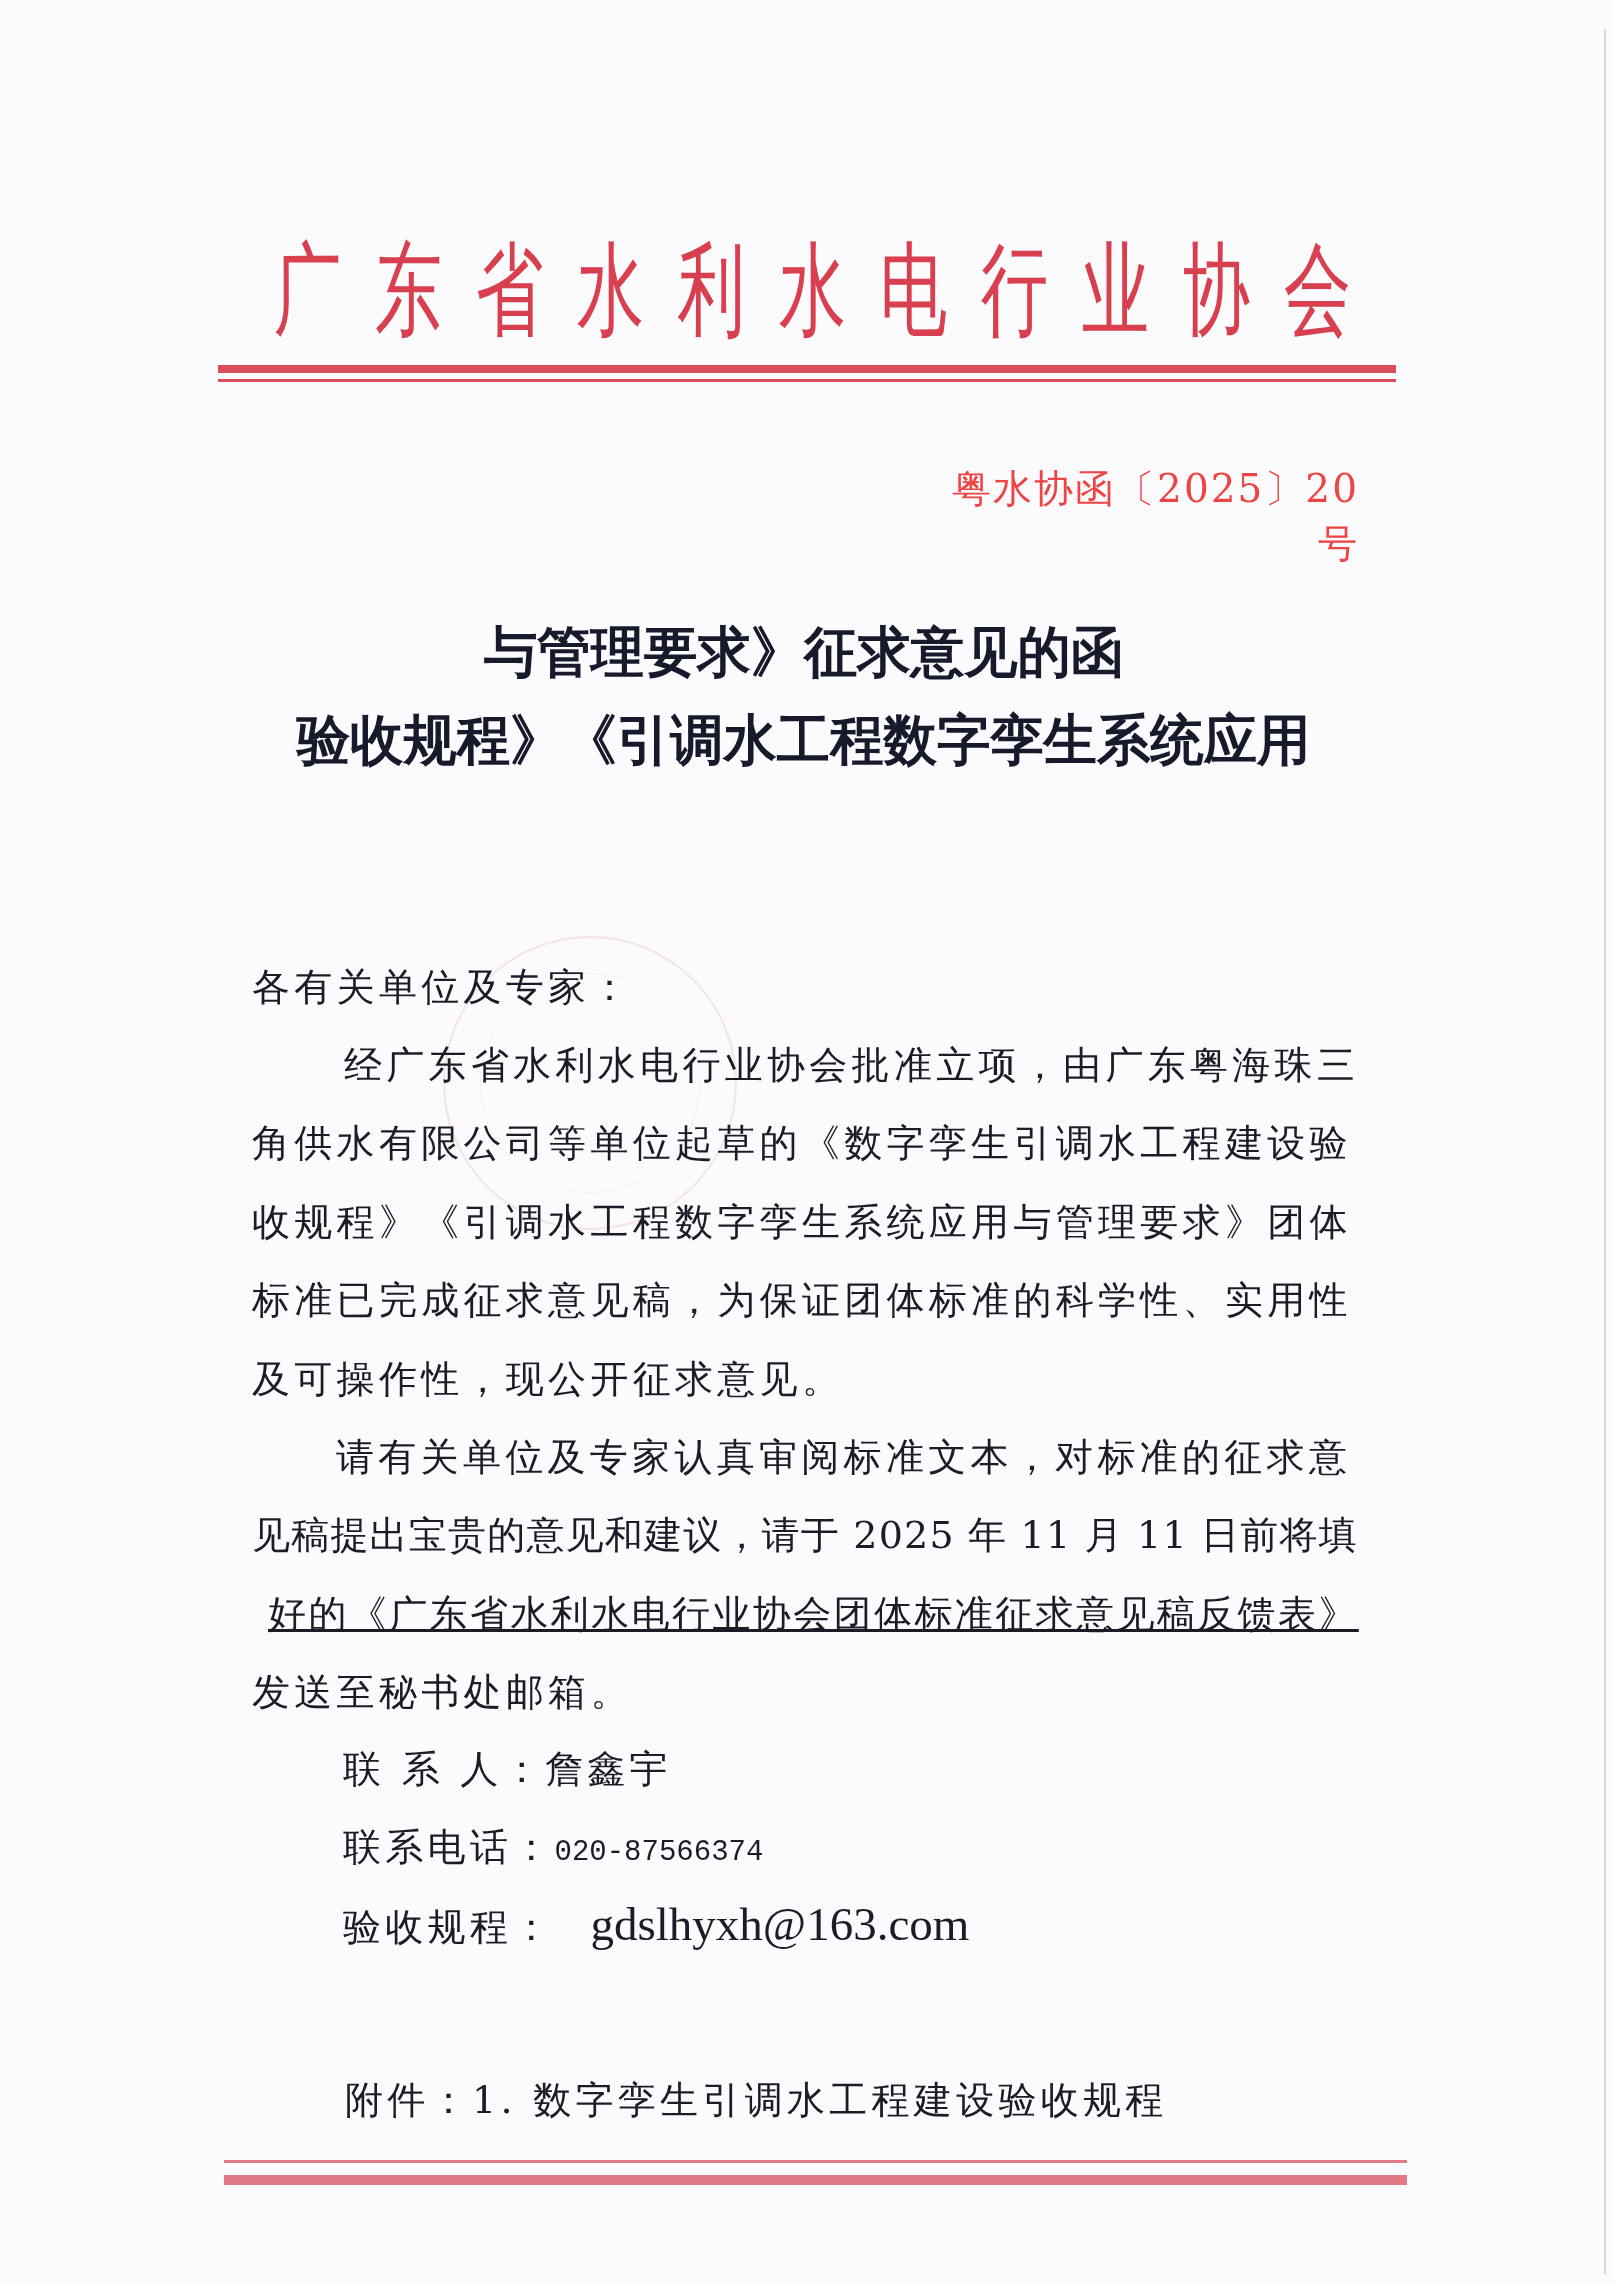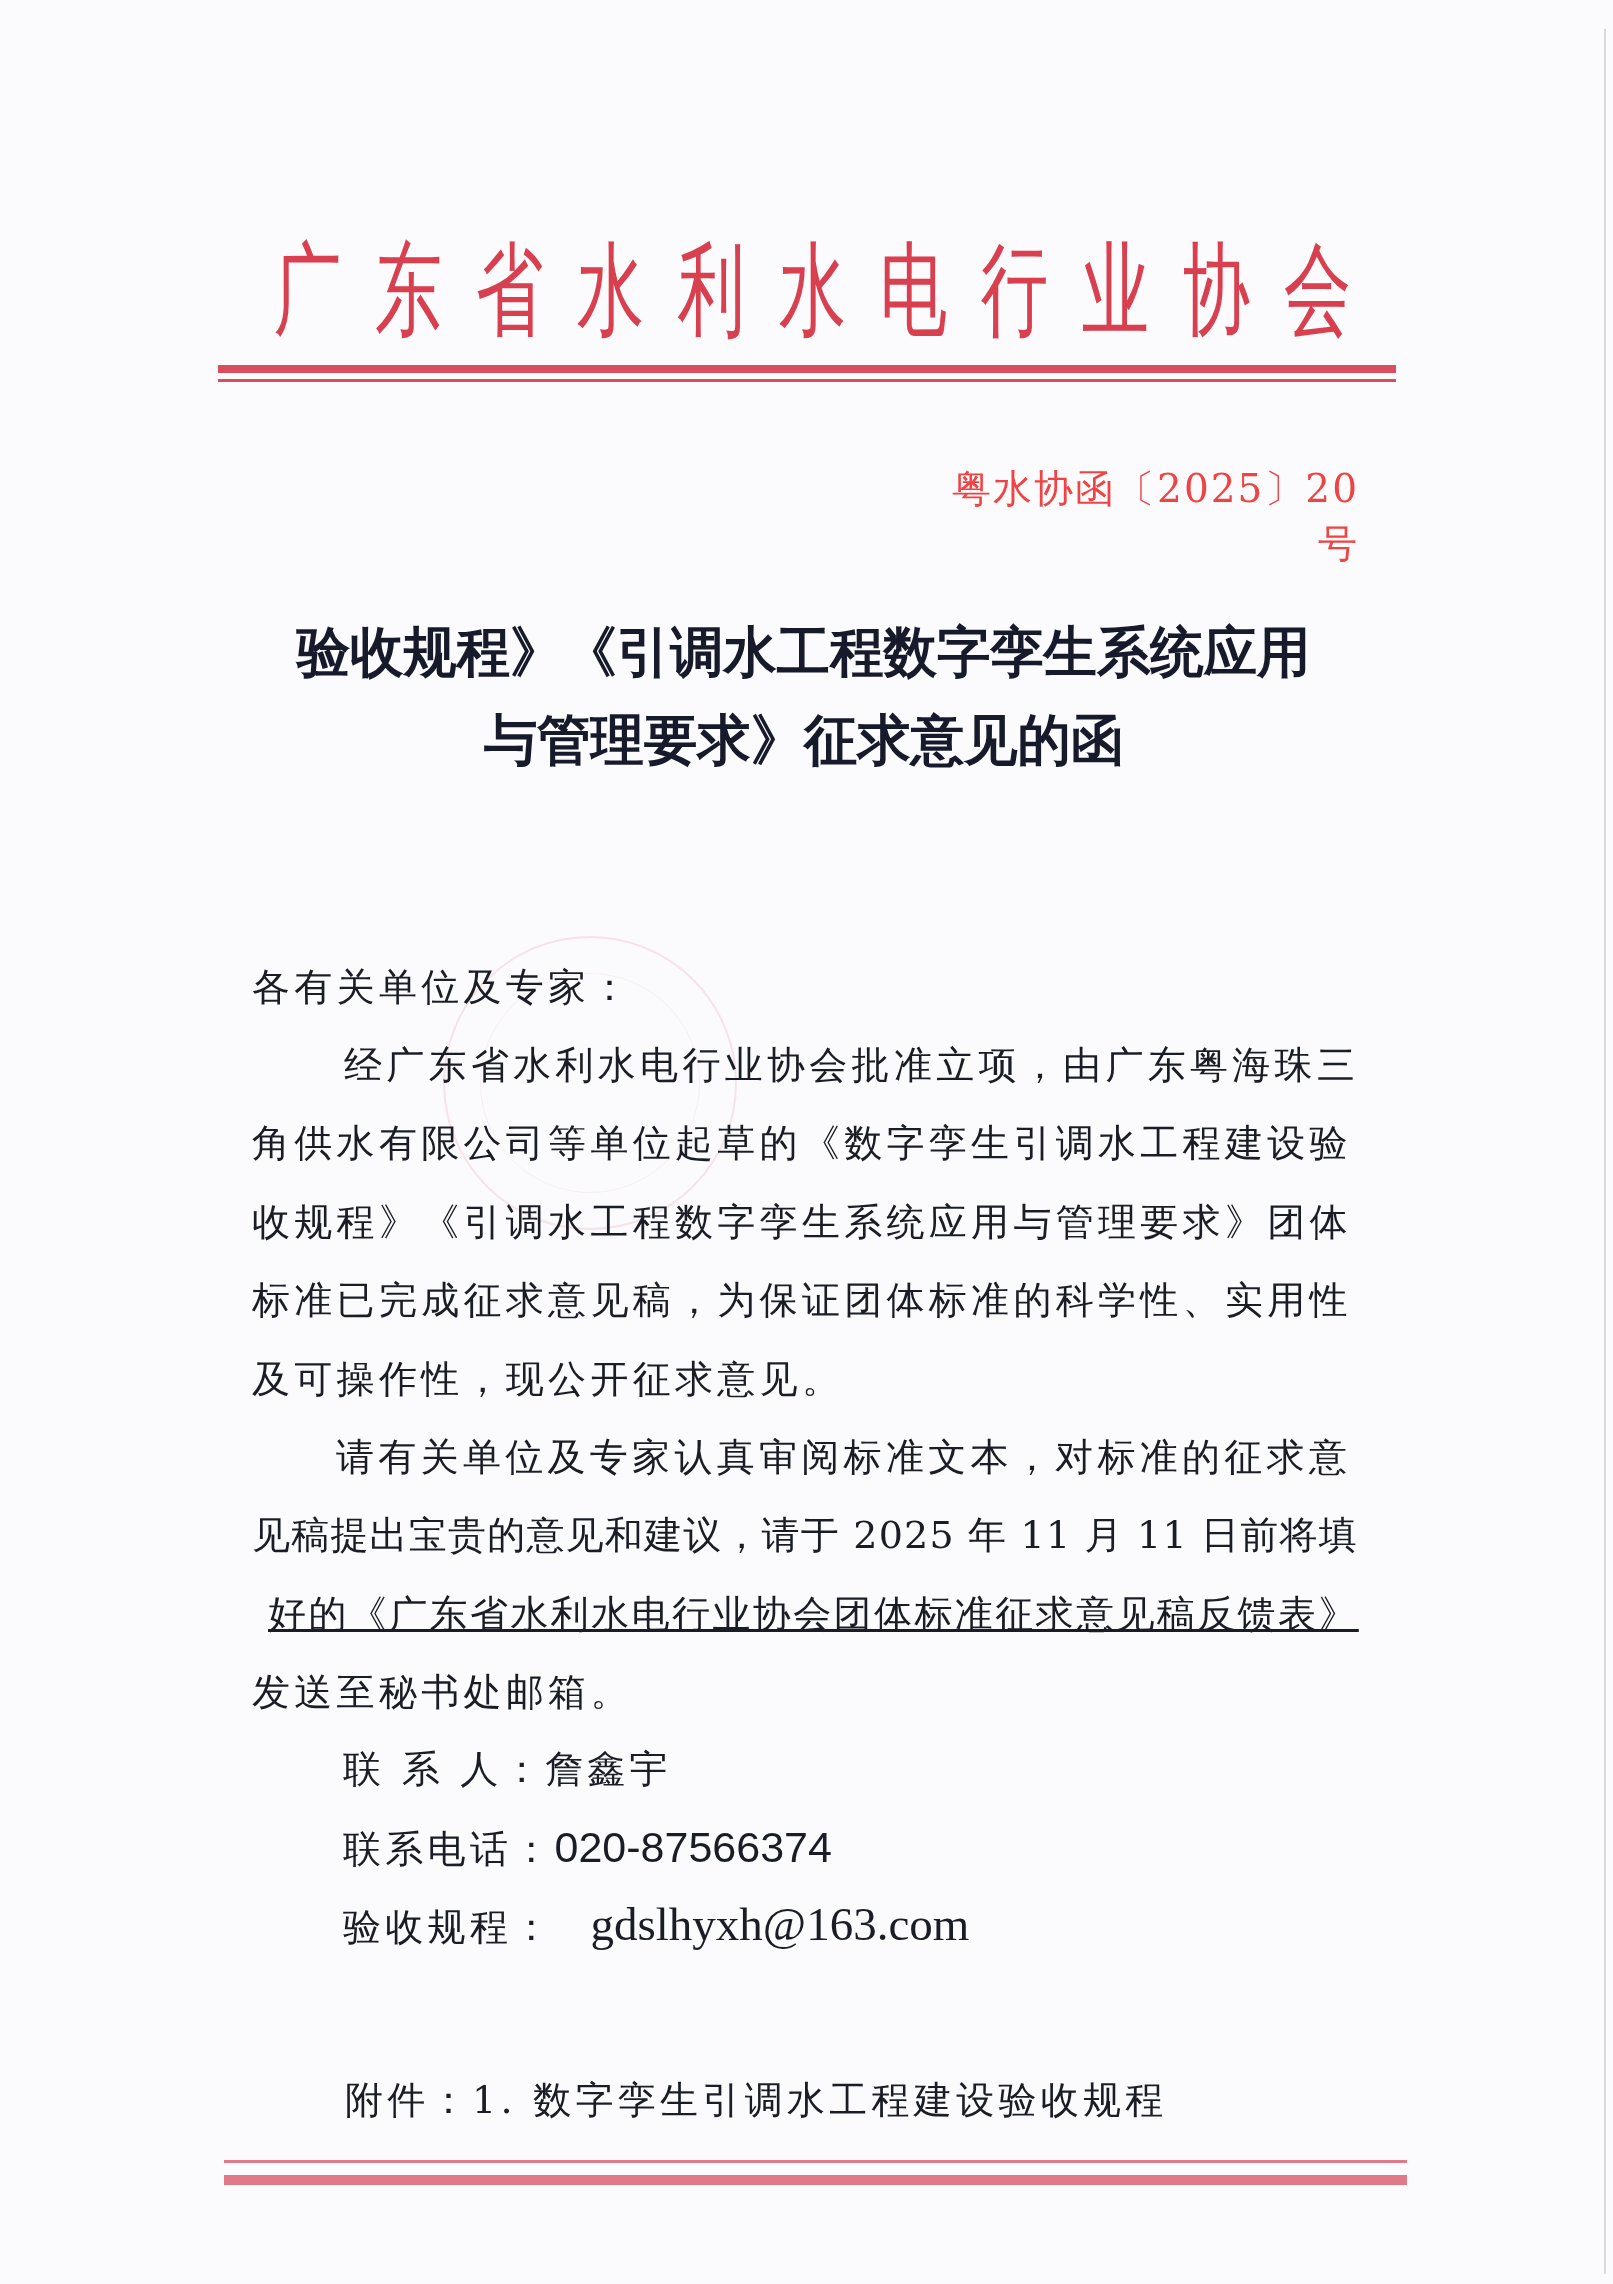--- a/index.html
+++ b/index.html
@@ -74,22 +74,22 @@
   <span>业</span>
   <span>协</span>
   <span>会</span>
 </div>
 <div class="rule top-thick"></div>
 <div class="rule top-thin"></div>
 
 <div class="doc-number">粤水协函〔2025〕20号</div>
 
 <div class="title">
+  <div class="tline"><span>与管理要求》征求意见的函</span></div>
   <div class="tline"><span>验收规程》《引调水工程数字孪生系统应用</span></div>
-  <div class="tline"><span>与管理要求》征求意见的函</span></div>
 </div>
 
 <div class="stamp"></div>
 
 <div class="line" style="left:252px; top:963px;">各有关单位及专家：</div>
 
 <div class="line" style="left:336px; top:1041px; width:1029px;margin-left:8px;">经广东省水利水电行业协会批准立项，由广东粤海珠三</div>
 <div class="line" style="left:252px; top:1119px; width:1113px;">角供水有限公司等单位起草的《数字孪生引调水工程建设验</div>
 <div class="line" style="left:252px; top:1198px; width:1113px;">收规程》《引调水工程数字孪生系统应用与管理要求》团体</div>
 <div class="line" style="left:252px; top:1276px; width:1113px;">标准已完成征求意见稿，为保证团体标准的科学性、实用性</div>
@@ -97,21 +97,21 @@
 
 <div class="line" style="left:336px; top:1433px; width:1029px;">请有关单位及专家认真审阅标准文本，对标准的征求意</div>
 <div class="line" style="left:252px; top:1511px; width:1113px; letter-spacing:1.2px;">见稿提出宝贵的意见和建议，请于 2025 年 11 月 11 日前将填</div>
 <div class="line" style="left:268px; top:1590px; width:1117px; letter-spacing:2.4px;text-decoration:underline;">好的《广东省水利水电行业协会团体标准征求意见稿反馈表》</div>
 <div class="line" style="left:252px; top:1668px;">发送至秘书处邮箱。</div>
 
 <div class="line" style="left:343px; top:1745px;">
   <span>联 系 人：</span><span>詹鑫宇</span>
 </div>
 <div class="line" style="left:343px; top:1823px;">
-  <span>联系电话：</span><span style="letter-spacing:0; font-family:Liberation Sans, sans-serif; font-size:43px;">020-87566374</span>
+  <span>联系电话：</span><span style="letter-spacing:0; font-family:Liberation Mono, monospace; font-size:29px;">020-87566374</span>
 </div>
 <div class="line" style="left:343px; top:1900px;">
   <span>验收规程：</span><span style="letter-spacing:0; font-family:Liberation Serif, serif; font-size:47px;margin-left:36px;">gdslhyxh@163.com</span>
 </div>
 
 <div class="line" style="left:345px; top:2076px;">
   <span>附件：</span><span>1. 数字孪生引调水工程建设验收规程</span>
 </div>
 
 <div class="rule bot-thin"></div>

